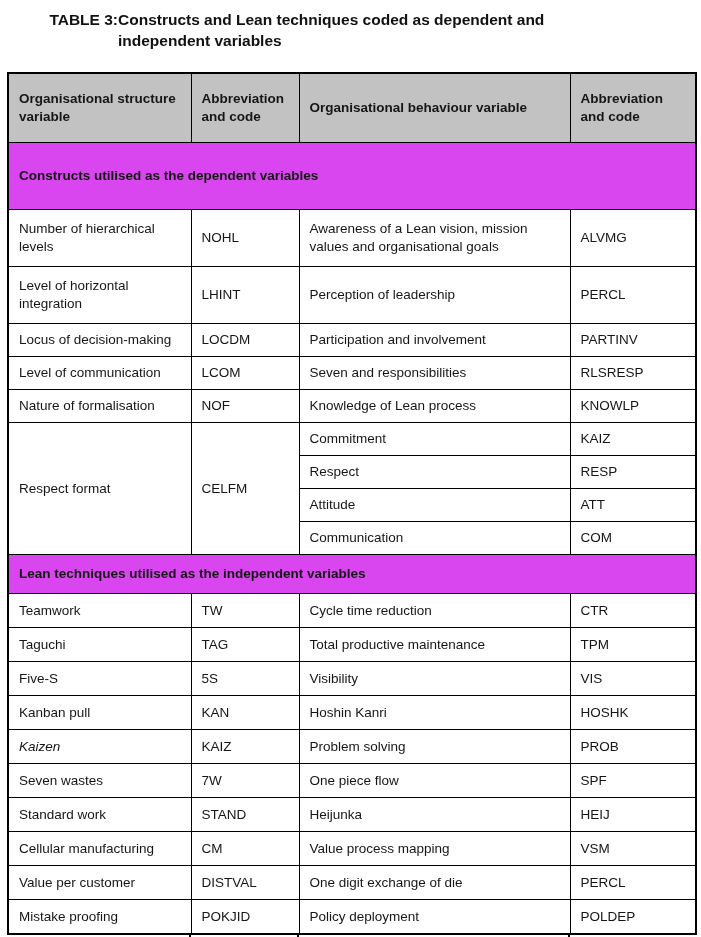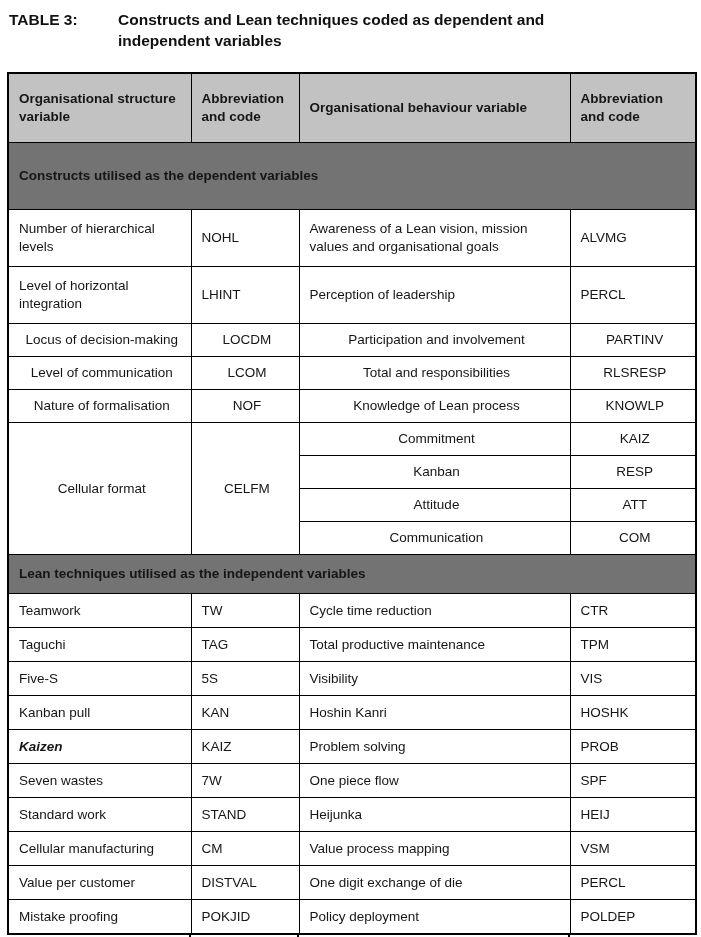--- a/index.html
+++ b/index.html
@@ -21,21 +21,21 @@
   
   .title-block {
     display: flex;
     align-items: flex-start;
     font-weight: bold;
     font-size: 15.5px;
     line-height: 1.35;
     margin: 2px 0 20px 2px;
     color: #111;
   }
-  .title-label { width: 109px; flex: 0 0 109px; }
+  .title-label { width: 109px; flex: 0 0 109px; text-align: right; }
   .title-text  { max-width: 475px; }
 
   
   .table-wrap { position: relative; width: 688px; }
   table.vars {
     border-collapse: collapse;
     table-layout: fixed;
     width: 688px;
     border: 2px solid #000;
   }
@@ -48,29 +48,29 @@
     text-align: left;
     overflow: hidden;
     color: #161616;
   }
   table.vars th {
     background: #c2c2c2;
     font-weight: bold;
     height: 64px;
   }
   .section-row td {
-    background: #737373;
+    background: #d946ef;
     font-weight: bold;
   }
   .section-dependent td   { text-align: center; height: 62px; }
   .section-independent td { text-align: left;   height: 34px; }
   tr.tall td   { height: 52px; }
-  tr.norm td   { height: 28px; text-align: center; }
+  tr.norm td   { height: 28px; }
   tr.indep td  { height: 29px; }
-  td.italic { font-style: italic; font-weight: bold; }
+  td.italic { font-style: italic; }
   
   .stub {
     position: absolute;
     bottom: -7px;
     width: 2px;
     height: 7px;
     background: #000;
   }
   .stub.s1 { left: 182px; }
   .stub.s2 { left: 290px; }
@@ -120,38 +120,38 @@
       </tr>
       <tr class="norm">
         <td>Locus of decision-making</td>
         <td>LOCDM</td>
         <td>Participation and involvement</td>
         <td>PARTINV</td>
       </tr>
       <tr class="norm">
         <td>Level of communication</td>
         <td>LCOM</td>
-        <td>Total and responsibilities</td>
+        <td>Seven and responsibilities</td>
         <td>RLSRESP</td>
       </tr>
       <tr class="norm">
         <td>Nature of formalisation</td>
         <td>NOF</td>
         <td>Knowledge of Lean process</td>
         <td>KNOWLP</td>
       </tr>
 
       <tr class="norm">
-        <td rowspan="4">Cellular format</td>
+        <td rowspan="4">Respect format</td>
         <td rowspan="4">CELFM</td>
         <td>Commitment</td>
         <td>KAIZ</td>
       </tr>
       <tr class="norm">
-        <td>Kanban</td>
+        <td>Respect</td>
         <td>RESP</td>
       </tr>
       <tr class="norm">
         <td>Attitude</td>
         <td>ATT</td>
       </tr>
       <tr class="norm">
         <td>Communication</td>
         <td>COM</td>
       </tr>

